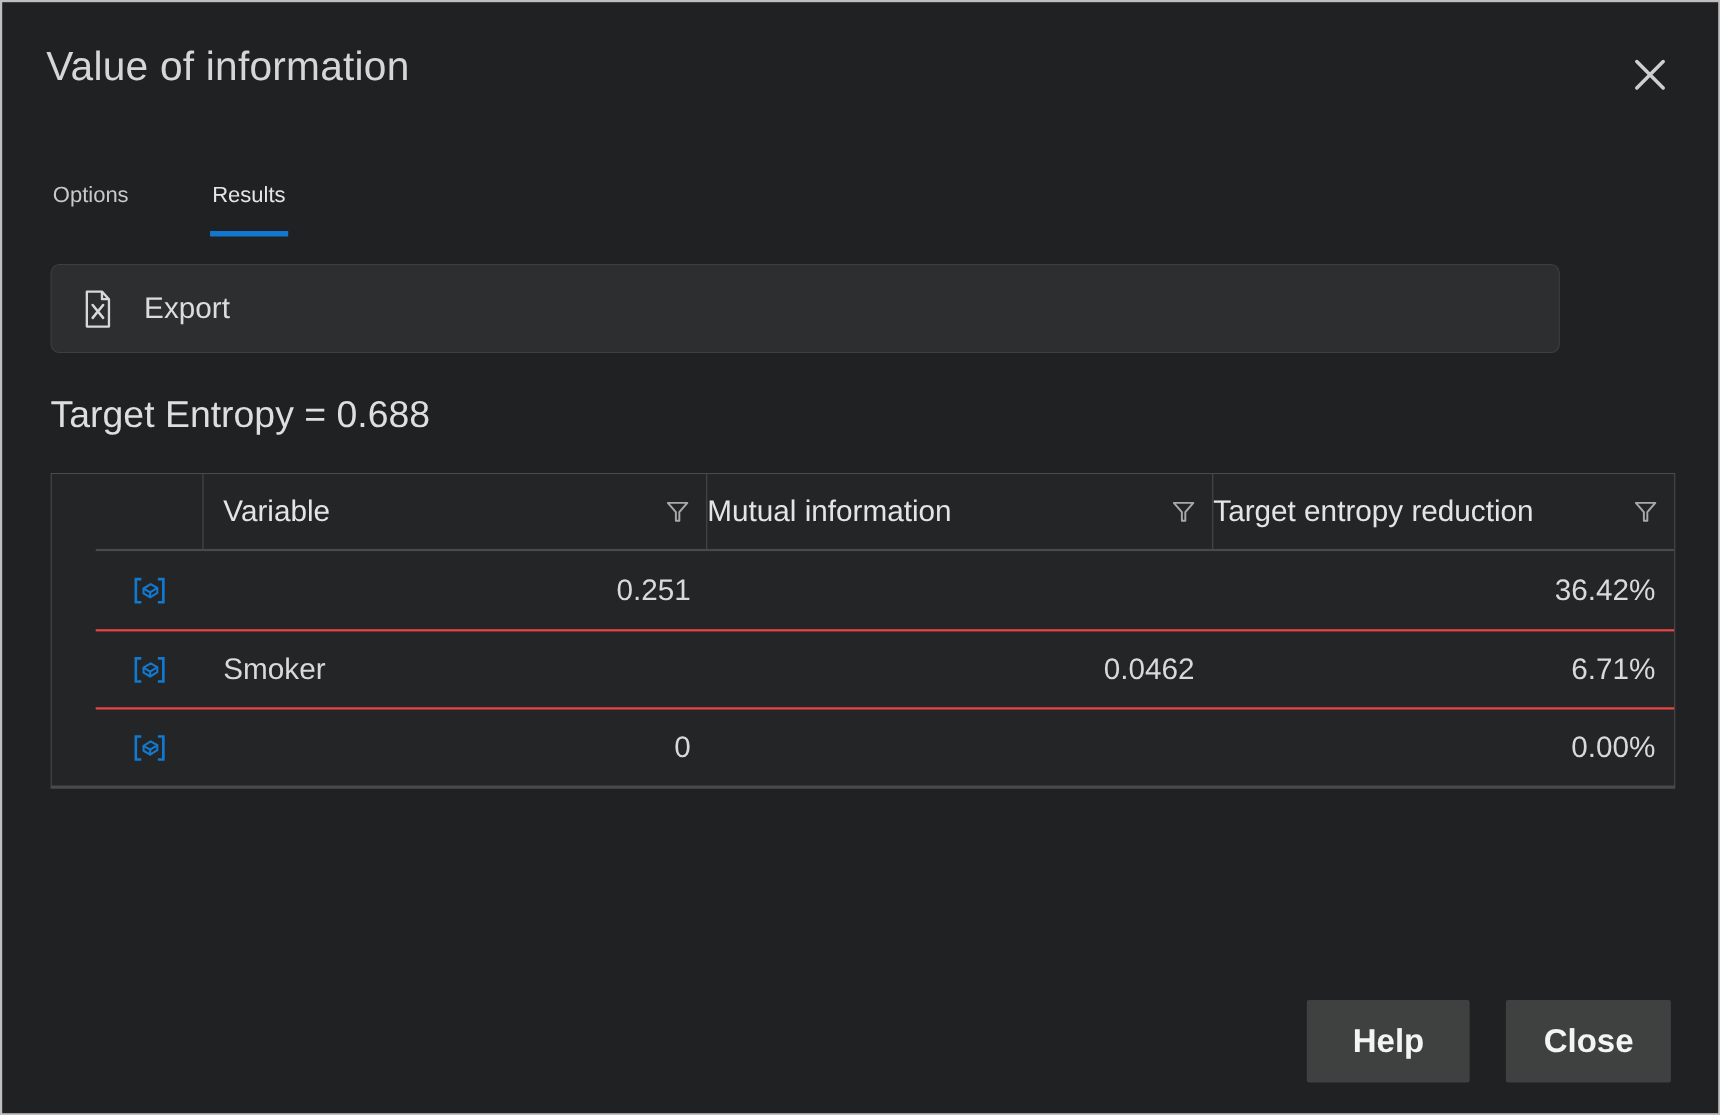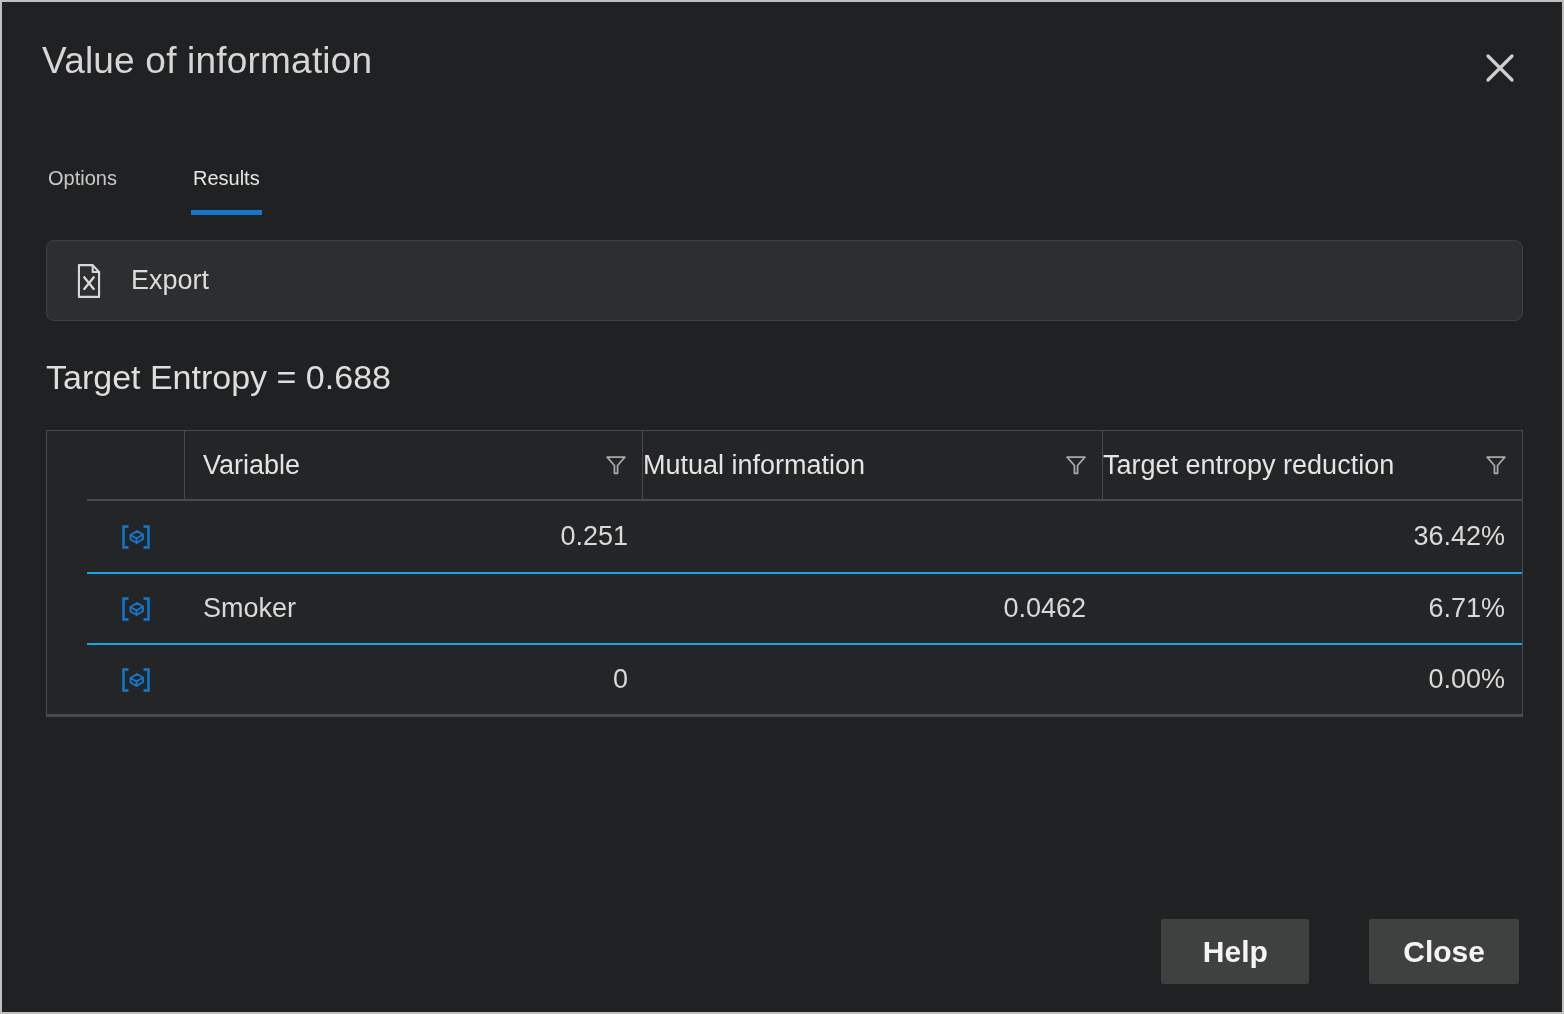--- a/index.html
+++ b/index.html
@@ -41,21 +41,21 @@
     border-bottom: 5px solid transparent;
     line-height: 36px;
   }
   .tab.active {
     color: #e6e6e6;
     border-bottom-color: var(--accent-blue, #1377d0);
   }
   
   .export-btn {
     position: absolute; left: 44px; top: 238px;
-    width: 1477px; height: 81px;
+    width: 1372px; height: 81px;
     background: var(--panel-bg, #2d2e2f);
     border: 1px solid #3e3f40;
     border-radius: 8px;
     display: flex; align-items: center;
     padding-left: 27px; gap: 27px;
     cursor: pointer;
     color: #dcdcdc;
   }
   .export-btn .label { font-size: 27px; }
   
@@ -74,21 +74,21 @@
   }
   .thead { display: flex; height: 70px; border-bottom: 2px solid var(--border-gray, #4a4a4a); }
   .th {
     display: flex; align-items: center;
     font-size: 27px; color: #e4e4e4; font-weight: 400;
     border-right: 1px solid var(--border-gray, #4a4a4a);
     position: relative; cursor: pointer;
   }
   .th:last-child { border-right: none; }
   .trow { display: flex; height: 71px; }
-  .trow + .trow { border-top: 2px solid #0ea5e9; justify-content: center; }
+  .trow + .trow { border-top: 2px solid #ef4444; justify-content: center; }
   .td { display: flex; align-items: center; font-size: 27px; color: #d9d9d9; }
   .col-icon { width: 98px; justify-content: center; }
   .col-var  { width: 458px; padding-left: 18px; }
   .col-mi   { width: 460px; }
   .col-ter  { flex: 1; }
   .th.col-mi, .th.col-ter { }
   .td.col-mi, .td.col-ter { justify-content: flex-end; padding-right: 17px; }
   .th.col-var { justify-content: space-between; padding-right: 10px; }
   .funnel-btn {
     background: transparent; border: none; cursor: pointer;
@@ -98,28 +98,27 @@
   .th.col-mi .funnel-btn, .th.col-ter .funnel-btn {
     position: absolute; right: 10px; top: 50%; transform: translateY(-50%);
   }
   .node-icon { color: var(--node-icon-blue, #1179cf); display: flex; }
   
   .footer {
     position: absolute; right: 43px; bottom: 28px;
     display: flex; gap: 33px;
   }
   .footer .btn {
-    height: 65px; min-width: 148px;
+    height: 75px; min-width: 148px;
     padding: 0 34px;
     background: var(--button-bg, #3f4040);
     color: #f4f4f4; border: none; border-radius: 2px;
     font-size: 30px; font-weight: 700;
     font-family: "Liberation Sans", "DejaVu Sans", sans-serif;
     cursor: pointer;
-    margin-left: 27px;
   }
 </style>
 </head>
 <body>
 
 <svg width="0" height="0" style="position:absolute">
   <defs>
     <g id="funnel-shape">
       <path d="M3 3.5 h17 l-7 8 v7.5 h-3 v-7.5 z" fill="none" stroke="currentColor" stroke-width="1.7" stroke-linejoin="round"></path>
     </g>

